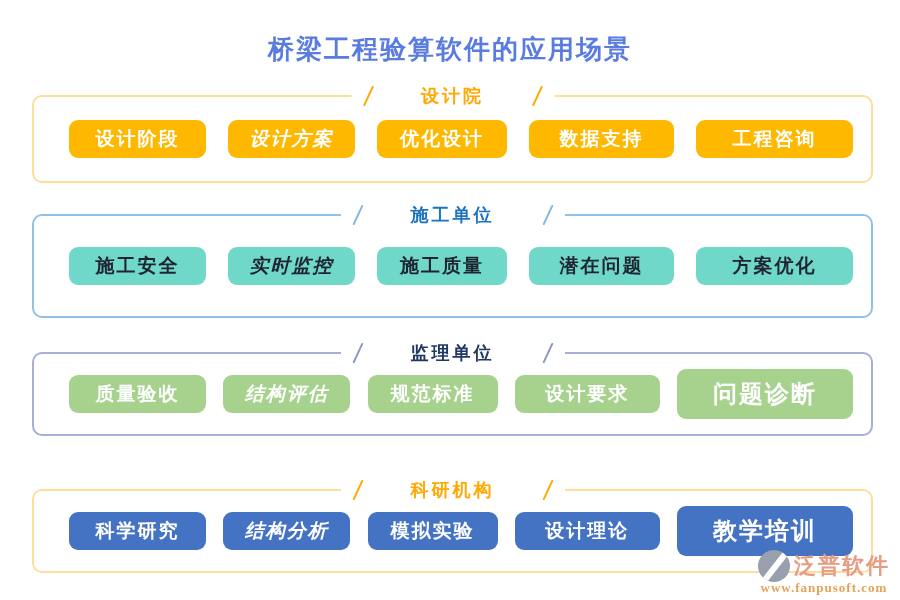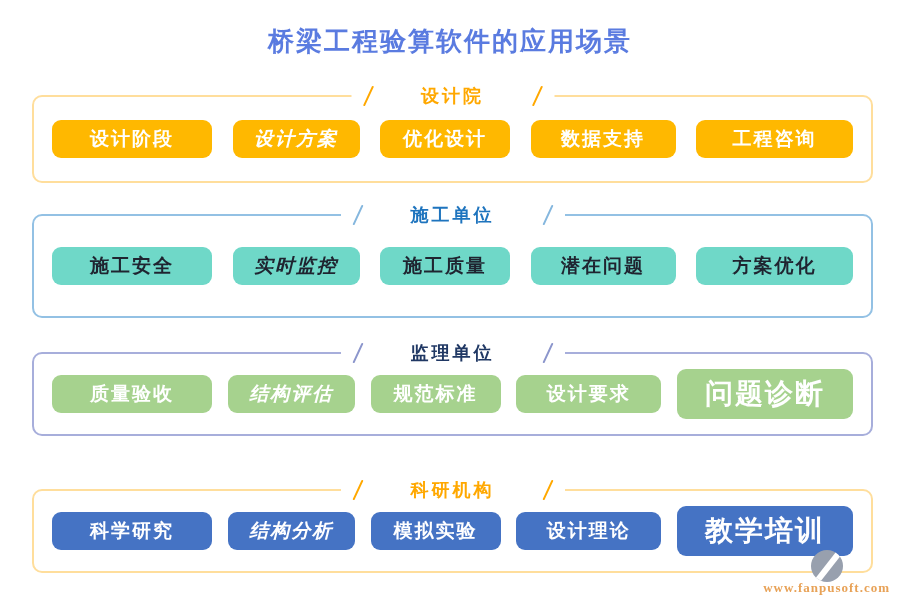--- a/index.html
+++ b/index.html
@@ -1,26 +1,26 @@
 <!DOCTYPE html>
 <html><head>
 <meta charset="utf-8">
 <style>
   html,body{margin:0;padding:0;background:#fff;}
   .page{
     position:relative;width:900px;height:600px;background:#fff;overflow:hidden;
     font-family:"Liberation Serif","DejaVu Serif",serif;
   }
   .title{
-    position:absolute;top:24px;left:0;width:100%;text-align:center;
+    position:absolute;top:32px;left:0;width:100%;text-align:center;
     font-size:26px;font-weight:bold;letter-spacing:2px;color:var(--title-color,#5a7be0);
   }
   .section{
     position:absolute;left:32px;width:841px;box-sizing:border-box;
-    border:2px solid var(--border);border-radius:10px;background:#fff;
+    border:2px solid var(--border);border-radius:10px;background:#fff;padding-left:17px;
   }
   .s1{top:95px;height:88px;}
   .s2{top:214px;height:104px;}
   .s3{top:352px;height:84px;}
   .s4{top:489px;height:84px;}
   .legend{
     position:absolute;top:-13px;left:50%;transform:translateX(-50%);
     display:flex;align-items:center;background:#fff;padding:0 16px;white-space:nowrap;
   }
   .legend .name{
@@ -31,26 +31,26 @@
   }
   .row{
     display:flex;height:100%;align-items:center;justify-content:space-between;
     padding:0 18px;box-sizing:border-box;
   }
   .pill{
     display:flex;align-items:center;justify-content:center;
     height:38px;border-radius:9px;background:var(--pill-bg);color:var(--pill-fg);
     font-size:19px;font-weight:bold;letter-spacing:2px;box-sizing:border-box;
   }
-  .pill:nth-child(1){width:160px;}
+  .pill:nth-child(1){width:137px;}
   .pill:nth-child(2){width:127px;font-style:italic;}
   .pill:nth-child(3){width:130px;}
   .pill:nth-child(4){width:145px;}
   .pill:nth-child(5){width:157px;}
-  .s3 .pill:nth-child(5),.s4 .pill:nth-child(5){width:176px;height:50px;font-size:28px;}
+  .s3 .pill:nth-child(5),.s4 .pill:nth-child(5){width:176px;height:50px;font-size:24px;}
   .footer{
     position:absolute;right:10px;bottom:4px;display:flex;flex-direction:column;align-items:center;
   }
   .footer .top{display:flex;align-items:center;gap:4px;}
   .logo-mark{
     position:relative;width:32px;height:32px;border-radius:50%;
     background:var(--logo-gray,#98a0ae);overflow:hidden;flex:0 0 auto;
   }
   .logo-mark .cut{
     position:absolute;left:14px;top:-6px;width:6px;height:46px;
@@ -124,17 +124,18 @@
       <div class="pill">设计理论</div>
       <div class="pill">教学培训</div>
     </div>
   </div>
 
   <div class="footer">
     <div class="top">
       <span class="logo-mark">
           <span class="cut"></span>
         </span>
+      <span class="brand">泛普软件</span>
     </div>
     <span class="website">www.fanpusoft.com</span>
   </div>
 
 </div>
 
 </body></html>

